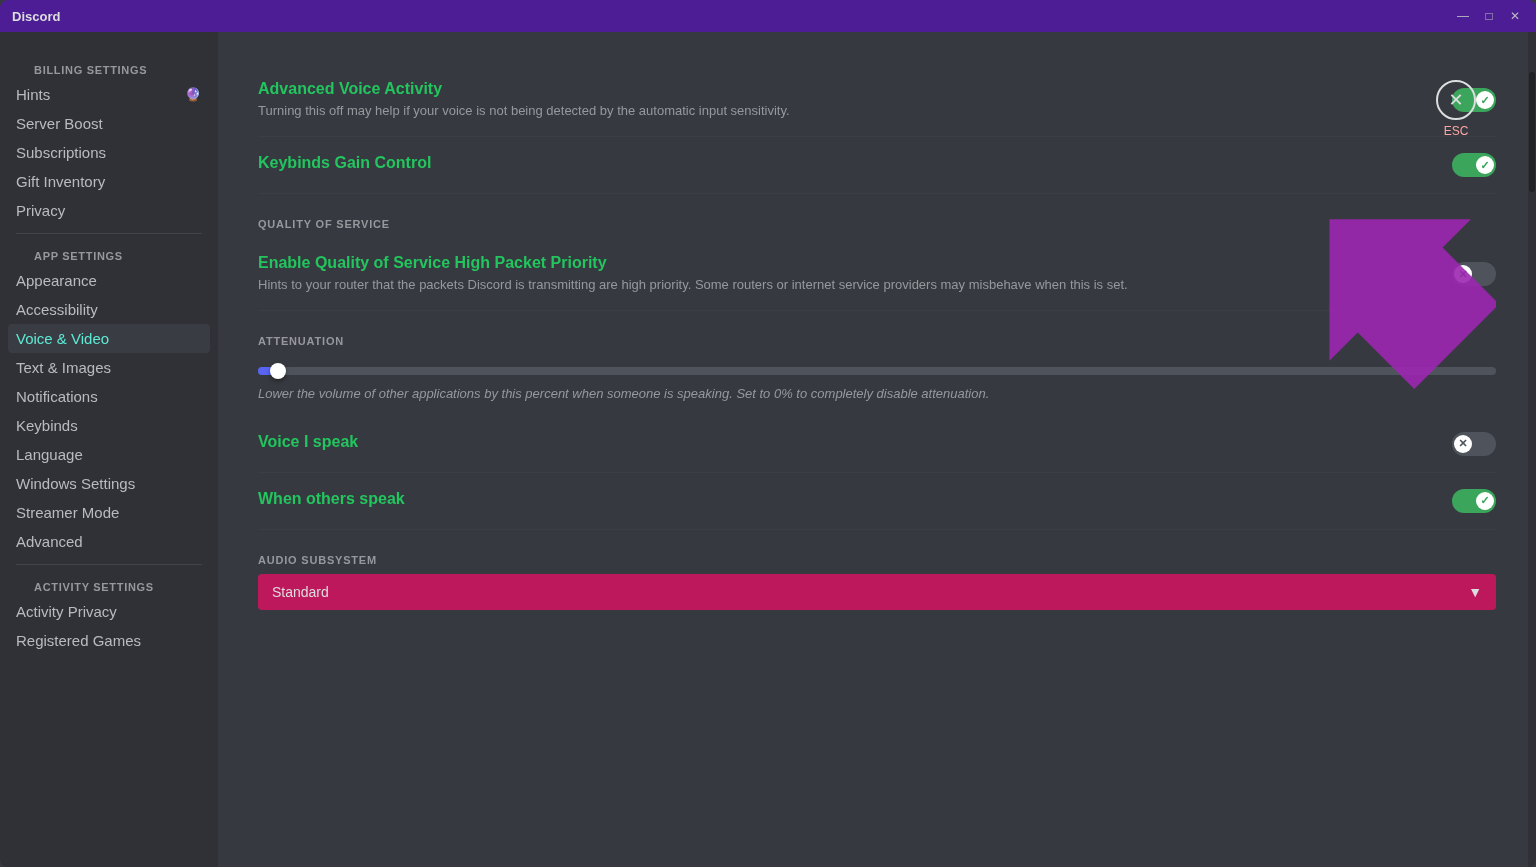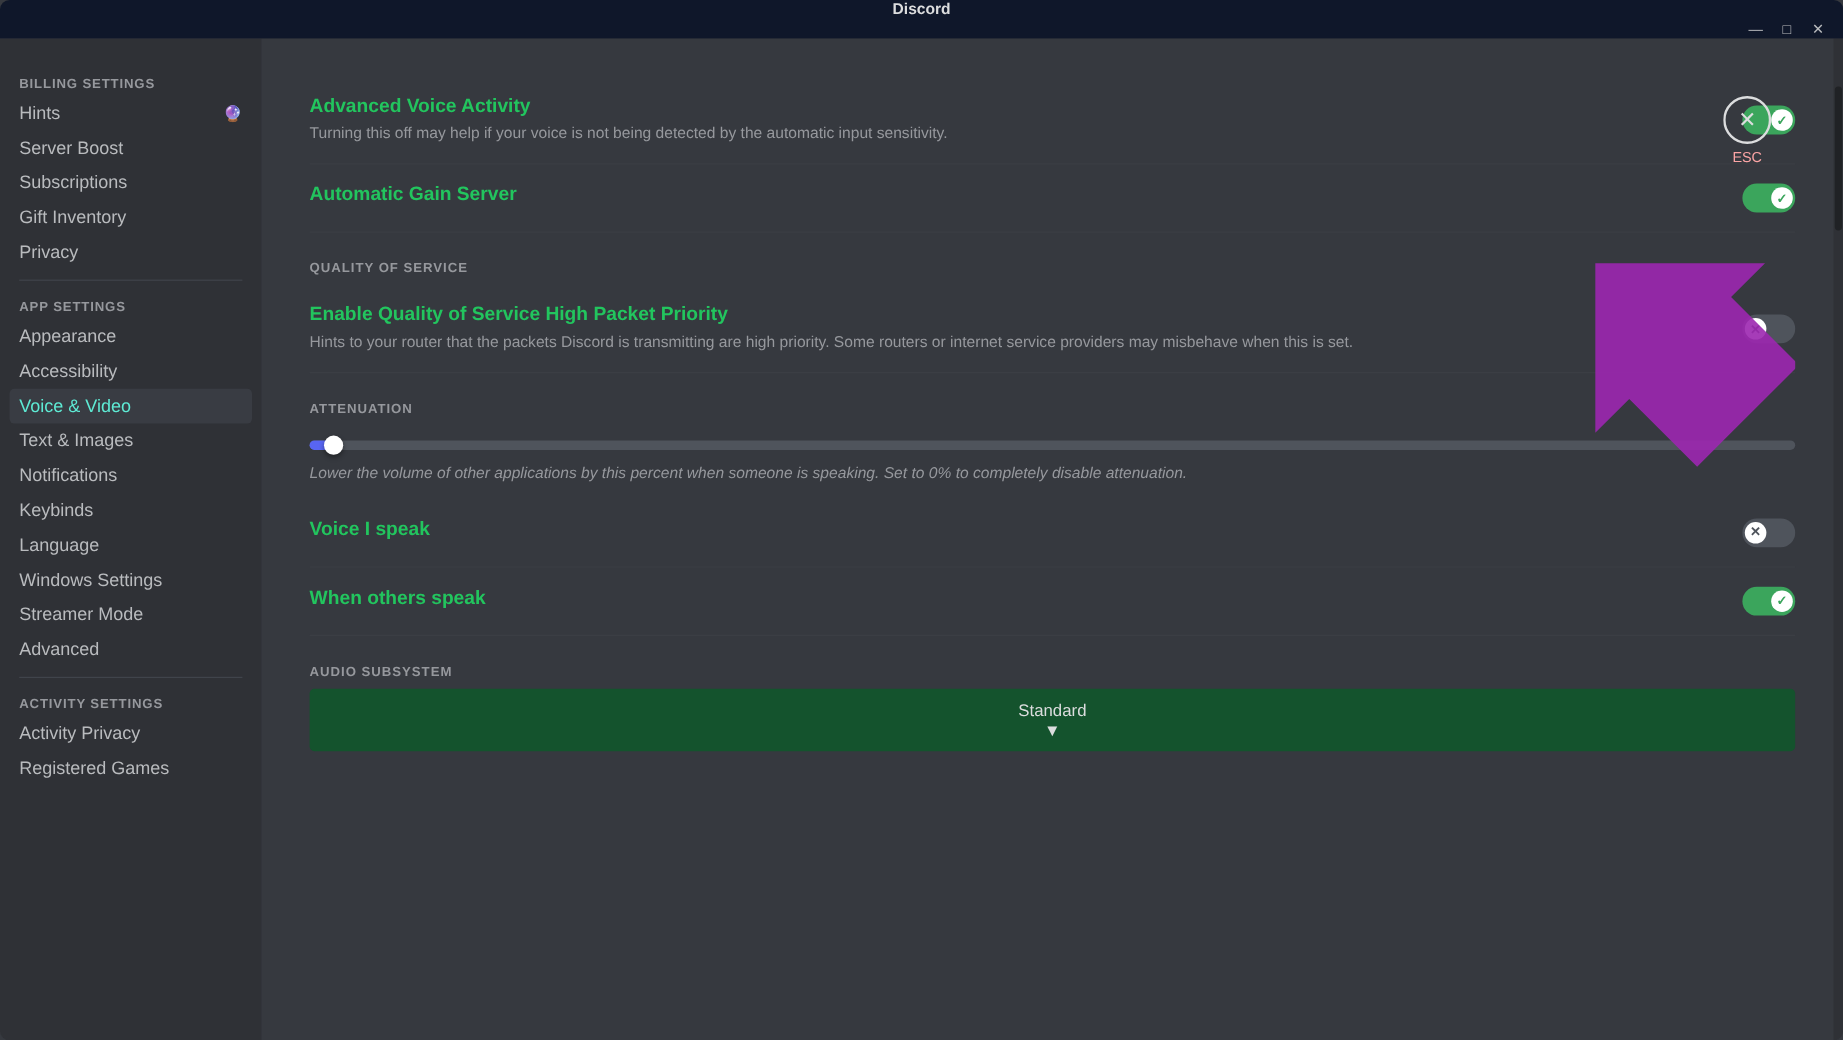--- a/index.html
+++ b/index.html
@@ -18,29 +18,28 @@
       height: 867px;
       background: #36393f;
       border-radius: 8px;
       overflow: hidden;
       display: flex;
       flex-direction: column;
       position: relative;
     }
 
     .titlebar {
-      background: #0f172a;
+      background: #4c1d95;
       height: 32px;
       display: flex;
       align-items: center;
       padding: 0 12px;
       flex-shrink: 0;
       position: relative;
       z-index: 10;
-      flex-direction: column;
     }
 
     .titlebar-title {
       color: #dcddde;
       font-size: 13px;
       font-weight: 600;
     }
 
     .titlebar-controls {
       margin-left: auto;
@@ -80,20 +79,21 @@
     .sidebar::-webkit-scrollbar-thumb { background: #202225; border-radius: 3px; }
 
     .sidebar-section-header {
       color: #96989d;
       font-size: 11px;
       font-weight: 700;
       letter-spacing: 0.7px;
       text-transform: uppercase;
       padding: 8px 8px 4px 8px;
       margin-top: 8px;
+      margin-left: 18px;
     }
 
     .sidebar-divider {
       border: none;
       border-top: 1px solid #40444b;
       margin: 8px 8px;
     }
 
     .sidebar-item {
       display: flex;
@@ -301,31 +301,30 @@
       margin: 0 auto;
       margin-top: 40px;
     }
 
     .audio-subsystem-section {
       margin-top: 16px;
     }
 
     
     .dropdown-preview {
-      background: #14532d;
+      background: #be185d;
       border-radius: 4px;
       padding: 10px 14px;
       color: #dcddde;
       font-size: 14px;
       display: flex;
       align-items: center;
       justify-content: space-between;
       cursor: pointer;
       margin-top: 8px;
-      flex-direction: column;
     }
   </style>
 </head>
 <body>
 
 <div class="window">
 
   <div class="titlebar">
     <span class="titlebar-title">Discord</span>
     <div class="titlebar-controls">
@@ -411,21 +410,21 @@
         </div>
         <div class="toggle on">
           <div class="toggle-thumb">
             <span class="toggle-check">✓</span>
           </div>
         </div>
       </div>
 
       <div class="setting-row">
         <div class="setting-info">
-          <div class="setting-title">Automatic Gain Server</div>
+          <div class="setting-title">Keybinds Gain Control</div>
         </div>
         <div class="toggle on">
           <div class="toggle-thumb">
             <span class="toggle-check">✓</span>
           </div>
         </div>
       </div>
 
       <div class="section-label">QUALITY OF SERVICE</div>
       <div class="setting-row">

